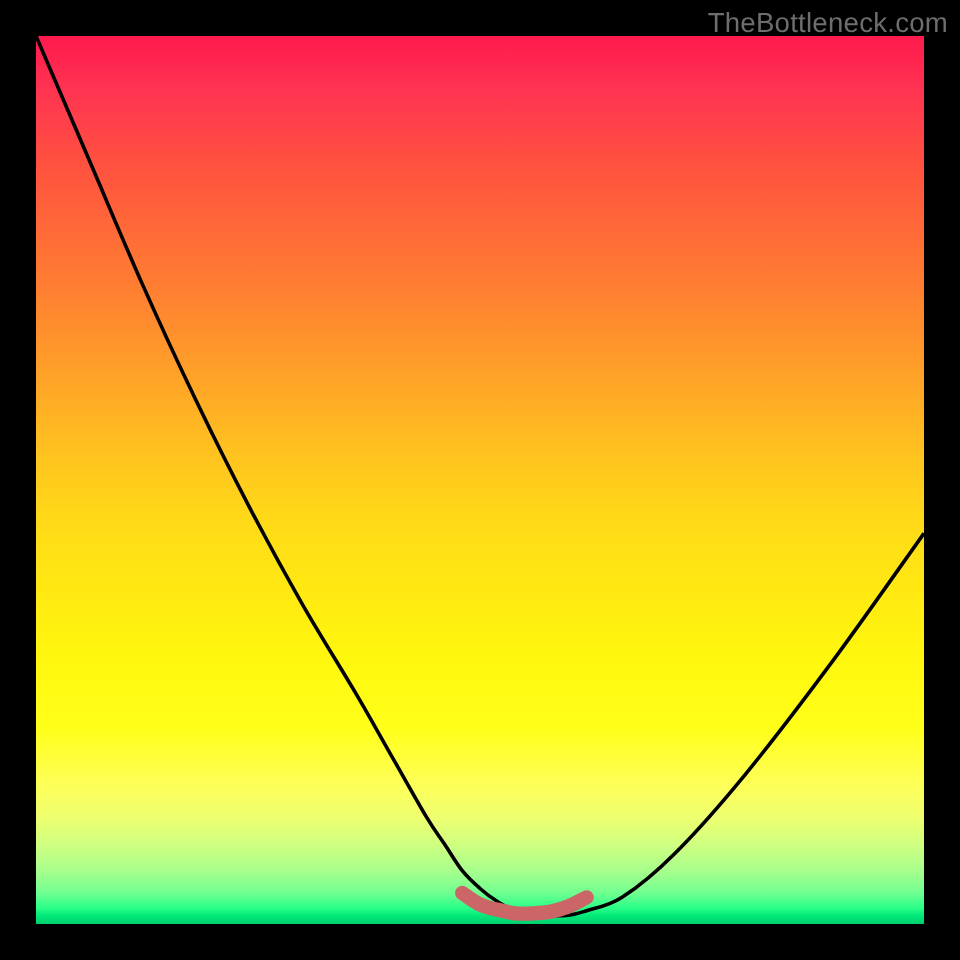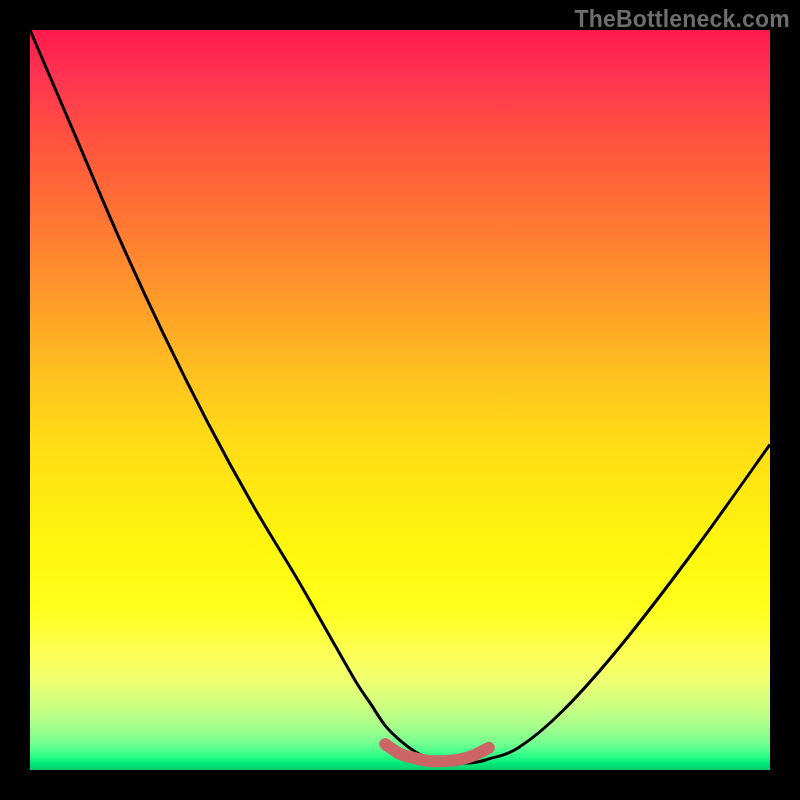--- a/index.html
+++ b/index.html
@@ -44,21 +44,21 @@
       #00e878 99.1%,
       #00d070 100%
     );
   }
   .watermark {
     position: absolute;
     top: 6px;
     right: 10px;
     color: #6e6e6e;
     font-size: 23px;
-    font-weight: 700;
+    font-weight: 400;
     letter-spacing: 0.2px;
   }
   svg.overlay {
     position: absolute;
     left: 0;
     top: 0;
     width: 740px;
     height: 740px;
   }
 </style>

